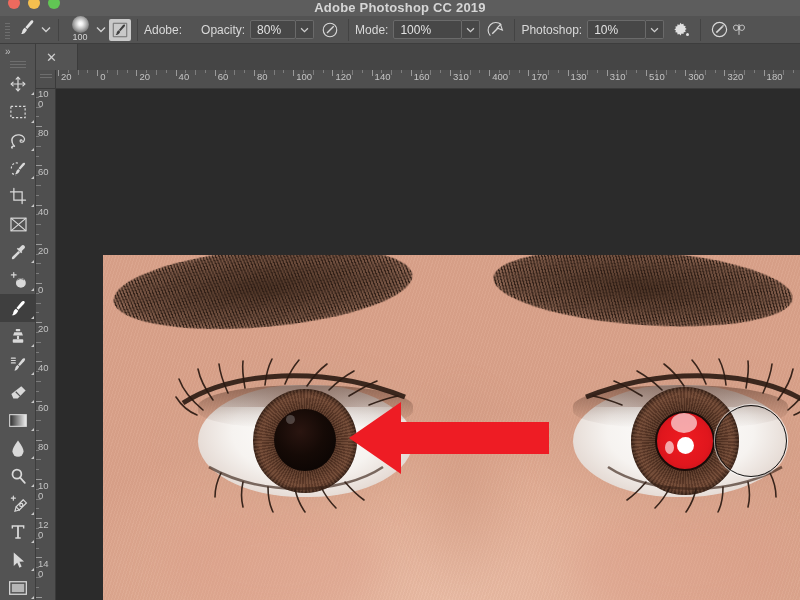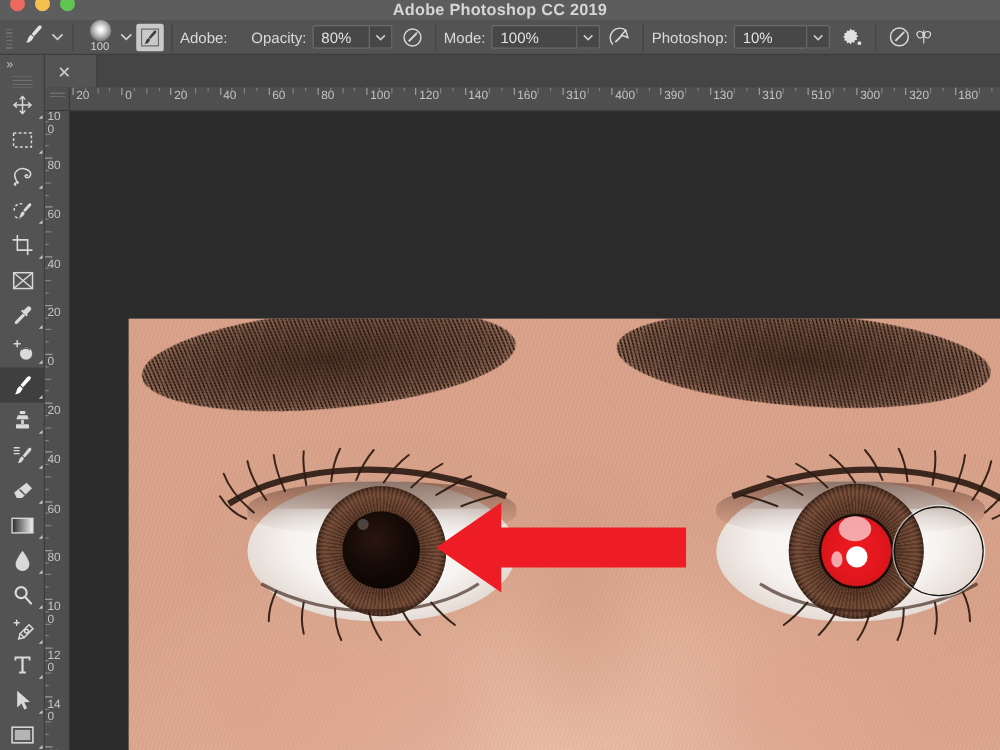--- a/index.html
+++ b/index.html
@@ -636,21 +636,21 @@
       <div class="hlab" style="left: 394px;">310</div>
       <div class="hmark minor" style="left: 403.8px; height: 3px;"></div>
       <div class="hmark minor" style="left: 413.6px; height: 5px;"></div>
       <div class="hmark minor" style="left: 423.4px; height: 3px;"></div>
       <div class="hmark" style="left: 433.2px;"></div>
       <div class="hlab" style="left: 433.2px;">400</div>
       <div class="hmark minor" style="left: 443px; height: 3px;"></div>
       <div class="hmark minor" style="left: 452.8px; height: 5px;"></div>
       <div class="hmark minor" style="left: 462.6px; height: 3px;"></div>
       <div class="hmark" style="left: 472.4px;"></div>
-      <div class="hlab" style="left: 472.4px;">390</div>
+      <div class="hlab" style="left: 472.4px;">170</div>
       <div class="hmark minor" style="left: 482.2px; height: 3px;"></div>
       <div class="hmark minor" style="left: 492px; height: 5px;"></div>
       <div class="hmark minor" style="left: 501.8px; height: 3px;"></div>
       <div class="hmark" style="left: 511.6px;"></div>
       <div class="hlab" style="left: 511.6px;">130</div>
       <div class="hmark minor" style="left: 521.4px; height: 3px;"></div>
       <div class="hmark minor" style="left: 531.2px; height: 5px;"></div>
       <div class="hmark minor" style="left: 541px; height: 3px;"></div>
       <div class="hmark" style="left: 550.8px;"></div>
       <div class="hlab" style="left: 550.8px;">310</div>

